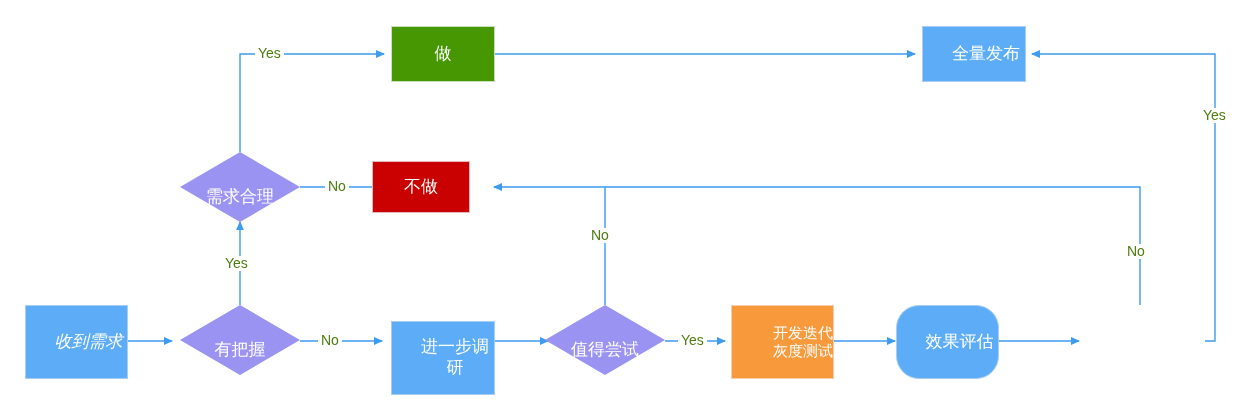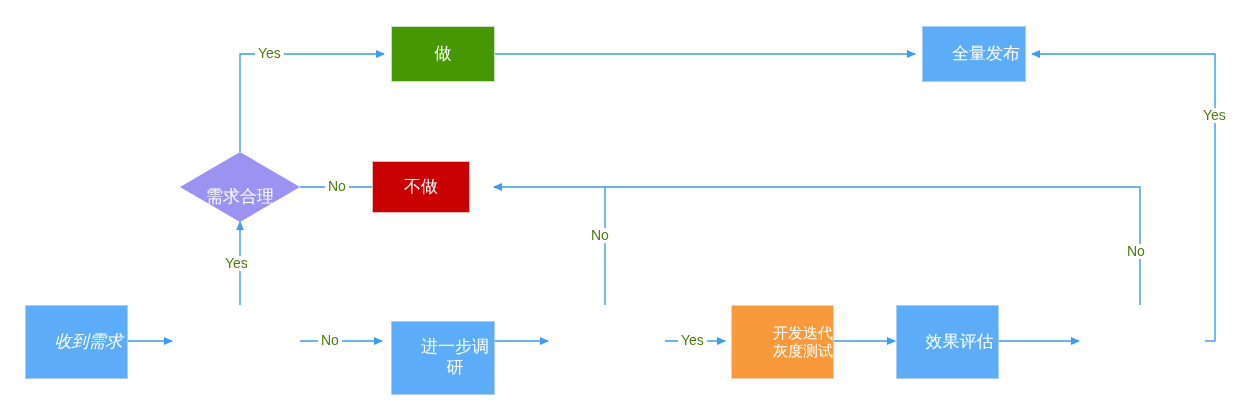--- a/index.html
+++ b/index.html
@@ -129,47 +129,59 @@
       <path d="M1140,305 L1140,187 L605,187"></path>
 
       <path d="M1205,341 L1215,341 L1215,54 L1032,54" marker-end="url(#ah)"></path>
     </g>
   </svg>
 
   <div class="node rect n-blue" style="left:25px; top:305px; width:103px; height:74px;font-style:italic;">
     <span class="label">收到需求</span>
   </div>
 
+  <div class="node diamond" style="left:180px; top:305px; width:120px; height:70px;">
+    <svg class="dshape" viewBox="0 0 120 70" preserveAspectRatio="none">
+      <polygon points="60,0 120,35 60,70 0,35" fill="#9b93f2"></polygon>
+    </svg>
+    <span class="label">有把握</span>
+  </div>
 
   <div class="node diamond" style="left:180px; top:152px; width:120px; height:70px;">
     <svg class="dshape" viewBox="0 0 120 70" preserveAspectRatio="none">
       <polygon points="60,0 120,35 60,70 0,35" fill="#9b93f2"></polygon>
     </svg>
     <span class="label">需求合理</span>
   </div>
 
   <div class="node rect n-green" style="left:391px; top:26px; width:104px; height:56px;">
     <span class="label">做</span>
   </div>
 
   <div class="node rect n-red" style="left:372px; top:161px; width:98px; height:52px;">
     <span class="label">不做</span>
   </div>
 
   <div class="node rect n-blue" style="left:391px; top:305px; width:104px; height:74px;margin-top:16px;">
     <span class="label">进一步调研</span>
   </div>
 
+  <div class="node diamond" style="left:545px; top:305px; width:120px; height:70px;">
+    <svg class="dshape" viewBox="0 0 120 70" preserveAspectRatio="none">
+      <polygon points="60,0 120,35 60,70 0,35" fill="#9b93f2"></polygon>
+    </svg>
+    <span class="label">值得尝试</span>
+  </div>
 
   <div class="node rect n-orange" style="left:731px; top:305px; width:103px; height:74px;justify-content:flex-end;">
     <span class="label">开发迭代
 灰度测试</span>
   </div>
 
-  <div class="node rect n-blue" style="left:896px; top:305px; width:103px; height:74px;">
+  <div class="node rect n-blue" style="left:896px; top:305px; width:103px; height:74px;border-radius:23px;">
     <span class="label">效果评估</span>
   </div>
 
 
   <div class="node rect n-blue" style="left:922px; top:26px; width:104px; height:56px;">
     <span class="label">全量发布</span>
   </div>
 
   <div class="edge-label" style="left:255px; top:46px;">Yes</div>
 

